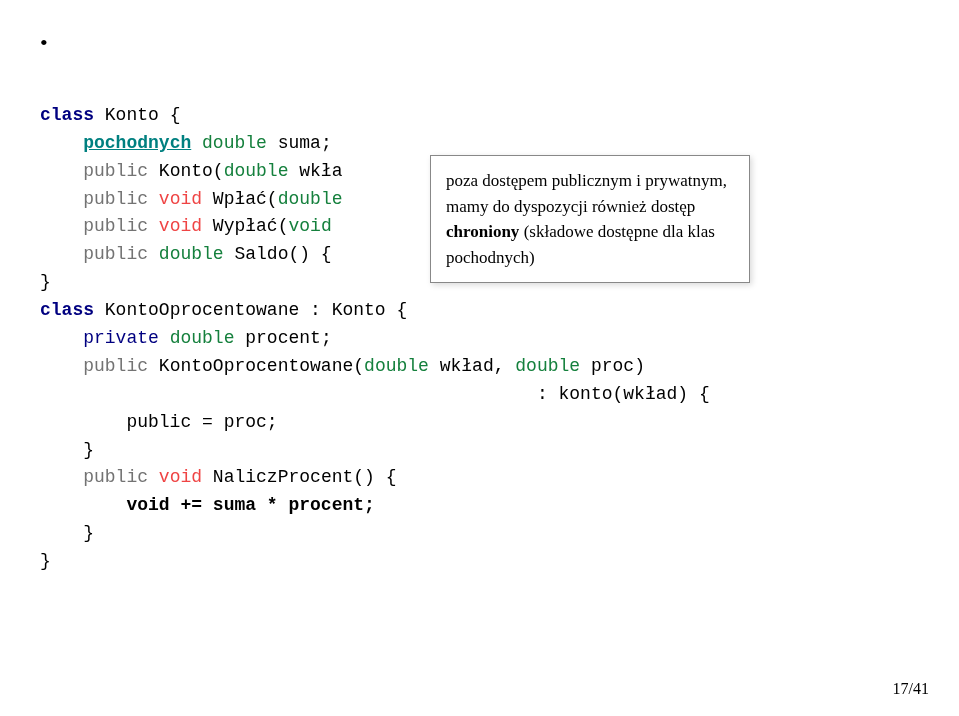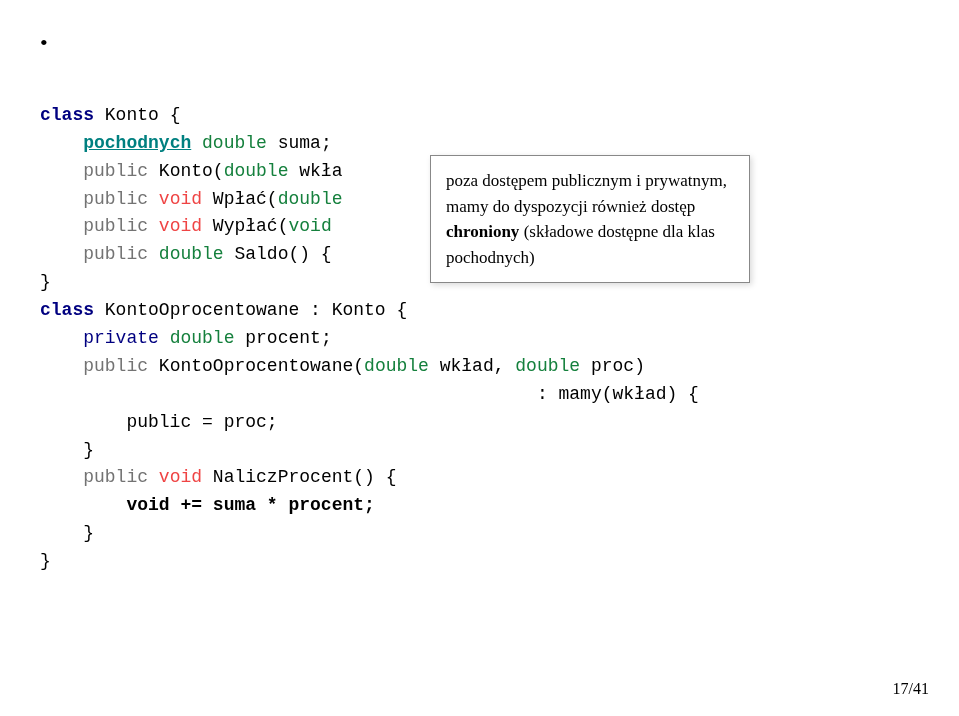--- a/index.html
+++ b/index.html
@@ -118,21 +118,21 @@
 <span><span class="kw-class">class</span> Konto {</span>
 <span>    <span class="kw-protected">pochodnych</span> <span class="kw-double">double</span> suma;</span>
 <span>    <span class="kw-public">public</span> Konto(<span class="kw-double">double</span> wkła</span>
 <span>    <span class="kw-public">public</span> <span class="kw-void">void</span> Wpłać(<span class="kw-double">double</span>                         a; }</span>
 <span>    <span class="kw-public">public</span> <span class="kw-void">void</span> Wypłać(<span class="kw-double">void</span>                        ta; }</span>
 <span>    <span class="kw-public">public</span> <span class="kw-double">double</span> Saldo() {</span>
 <span>}</span>
 <span><span class="kw-class">class</span> KontoOprocentowane : Konto {</span>
 <span>    <span class="kw-private">private</span> <span class="kw-double">double</span> procent;</span>
 <span>    <span class="kw-public">public</span> KontoOprocentowane(<span class="kw-double">double</span> wkład, <span class="kw-double">double</span> proc)</span>
-<span>                                              : mamy(wkład) {</span>
+<span>                                              : konto(wkład) {</span>
 <span>        public = proc;</span>
 <span>    }</span>
 <span>    <span class="kw-public">public</span> <span class="kw-void">void</span> NaliczProcent() {</span>
 <span>        <span class="kw-bold">void += suma * procent;</span></span>
 <span>    }</span>
 <span>}</span>
   </div>
 
   <div class="tooltip-box">
     <span>poza dostępem publicznym i prywatnym, mamy do dyspozycji również dostęp </span><span class="tooltip-bold">chroniony</span><span> (składowe dostępne dla klas pochodnych)</span>

